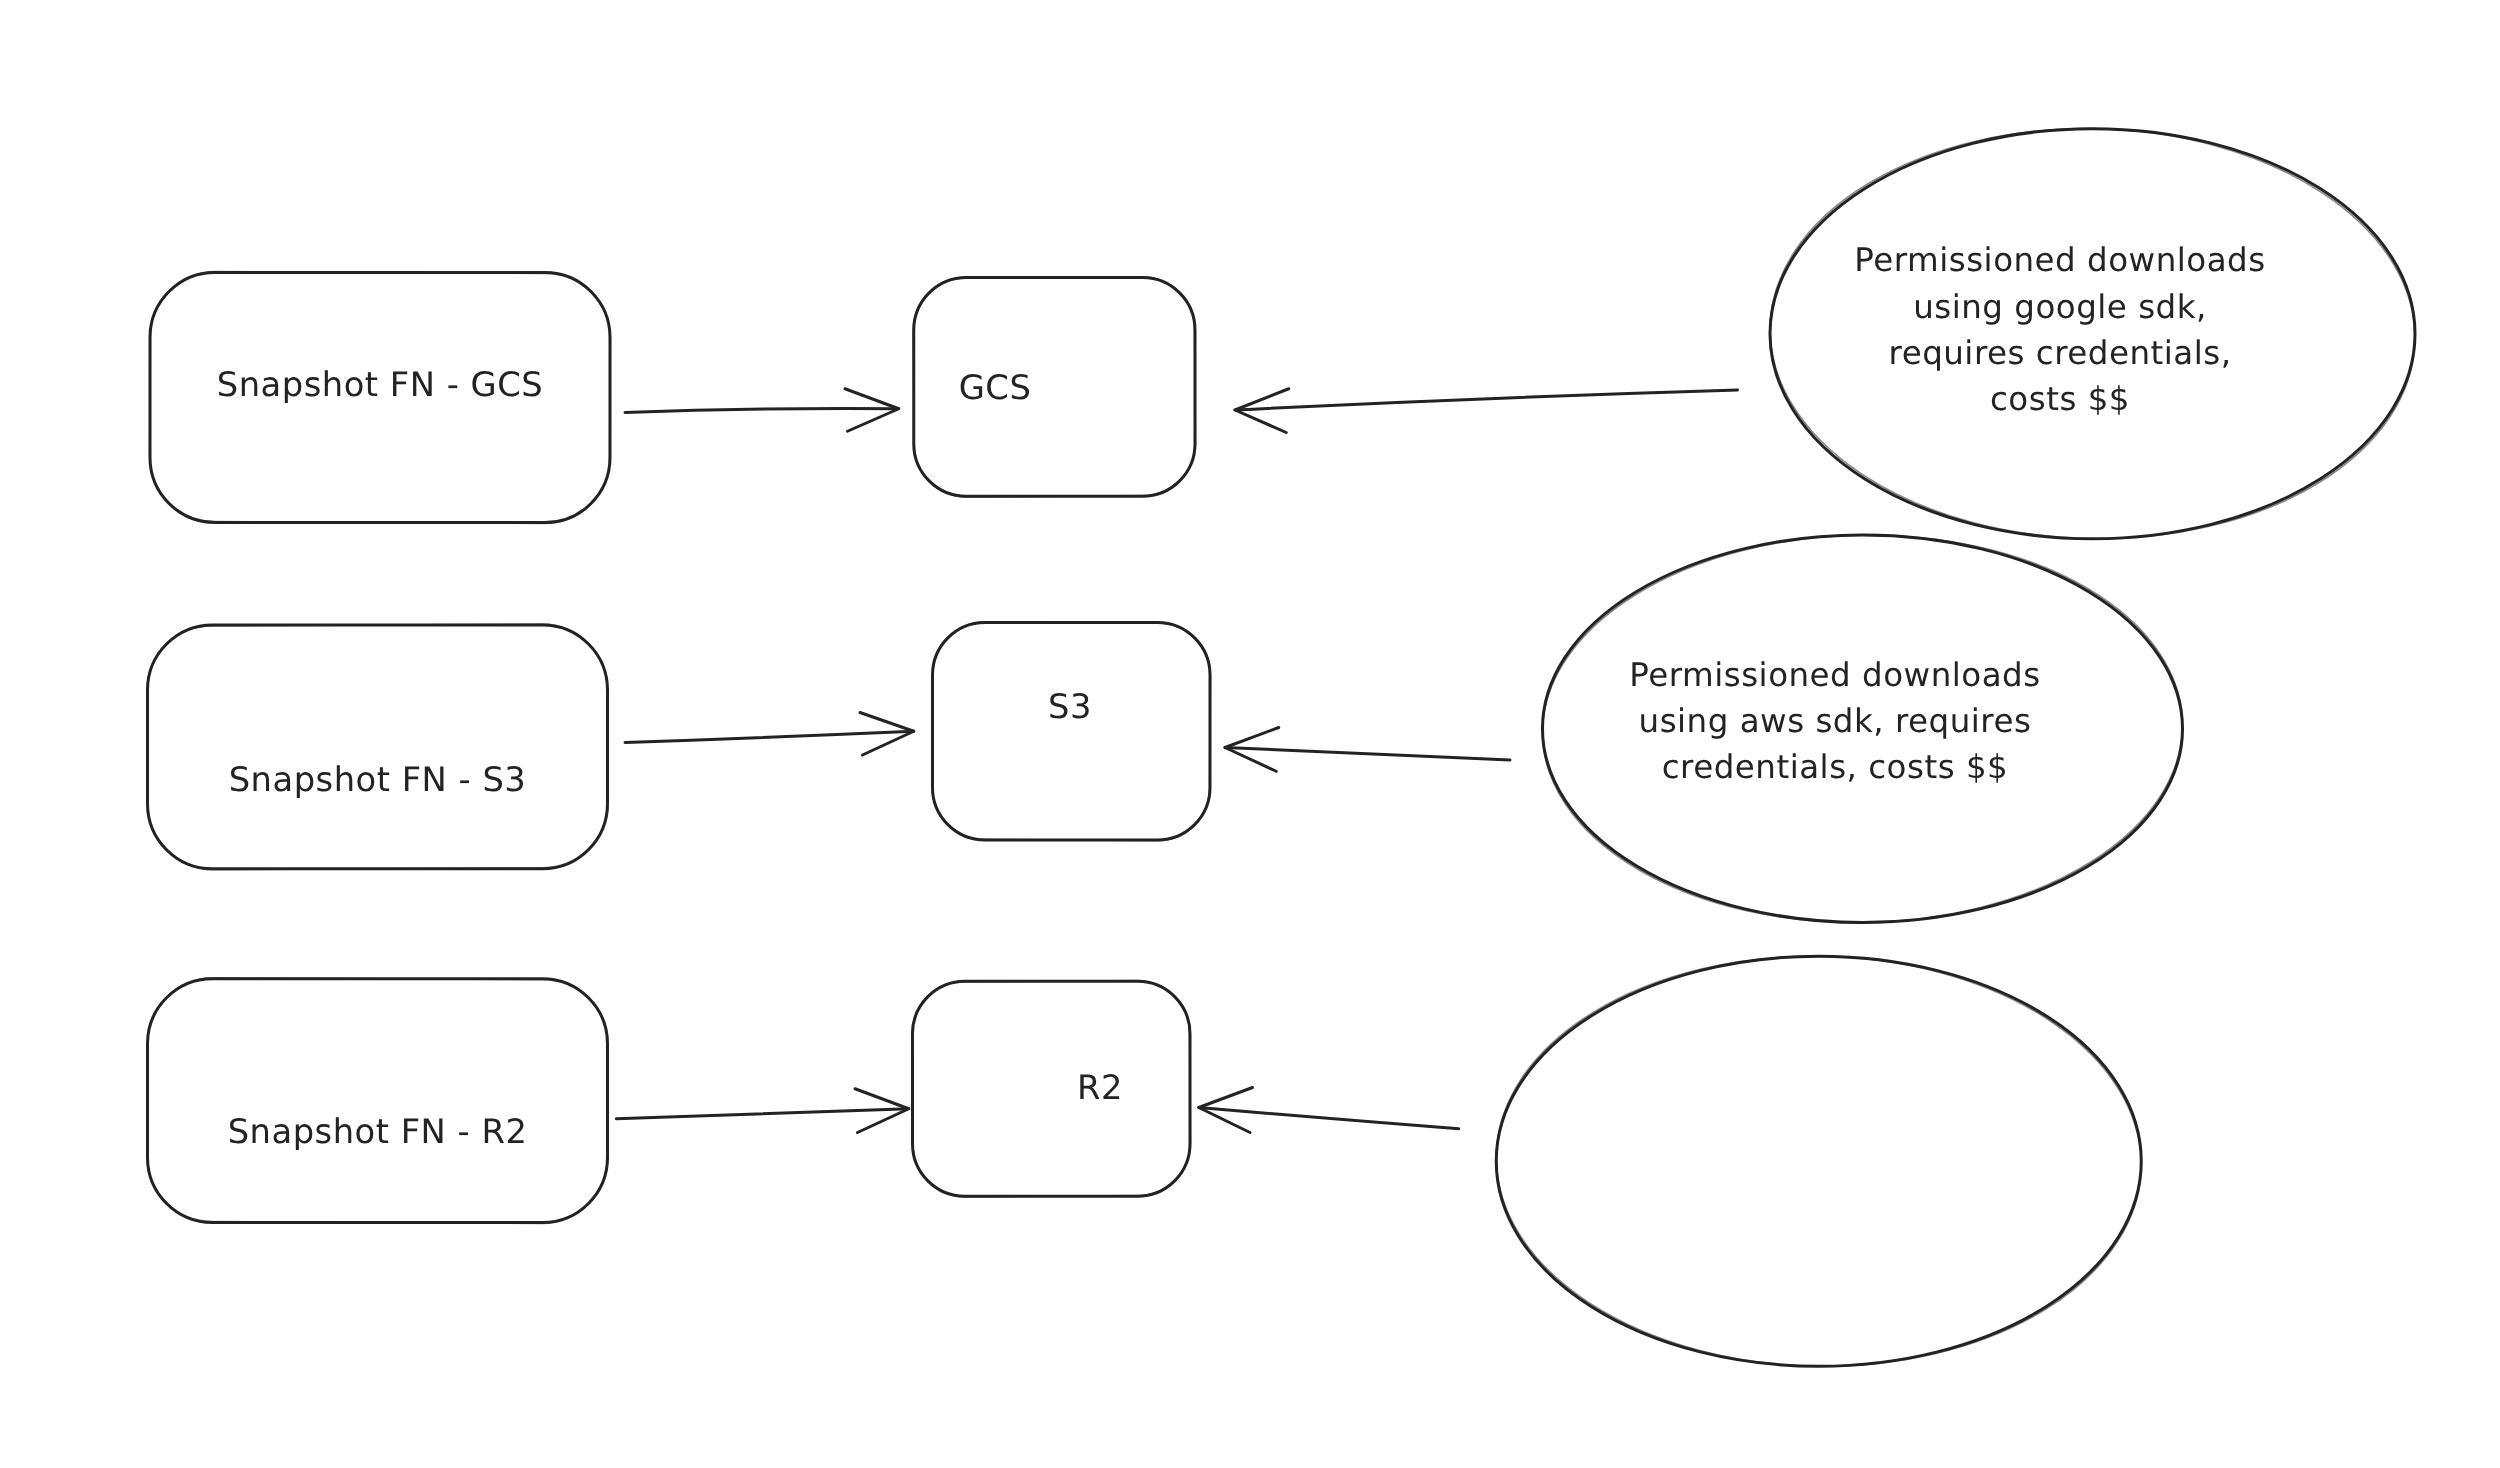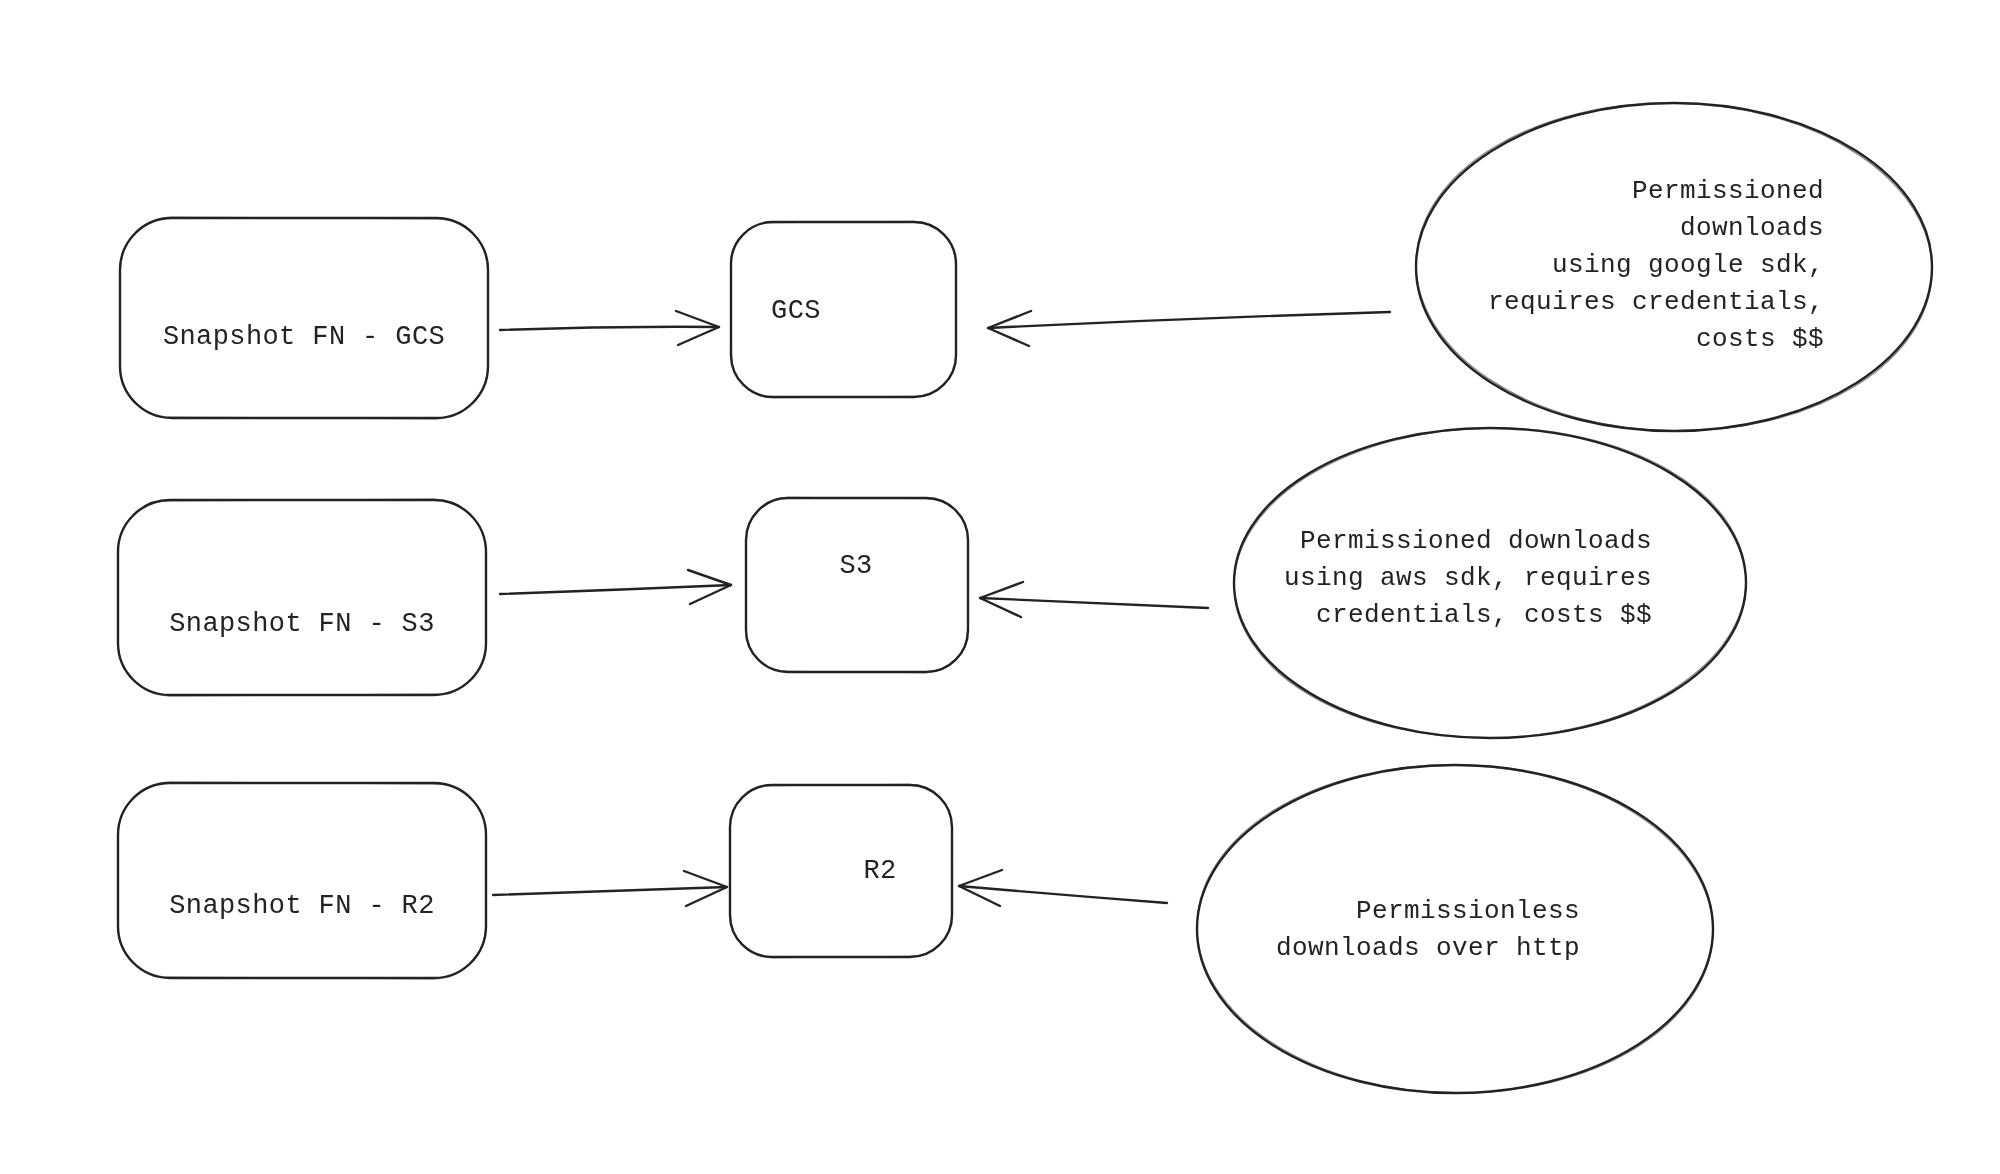--- a/index.html
+++ b/index.html
@@ -25,24 +25,23 @@
     stroke: #232323;
     fill: none;
     stroke-linecap: round;
     stroke-linejoin: round;
   }
   .stroke-main { stroke-width: 2.4; }
   .stroke-echo { stroke-width: 1.3; opacity: 0.55; }
   .label {
     position: absolute;
     transform: translate(-50%, -50%);
-    text-align: right;
+    text-align: center;
     white-space: nowrap;
     letter-spacing: 0.4px;
-    font-family: Liberation Mono, monospace;
   }
   .box-label {
     font-size: 27px;
   }
   .note-label {
     font-size: 26px;
     line-height: 37px;
     white-space: pre-line;
   }
 </style>
@@ -116,37 +115,35 @@
         <path class="stroke-main" d="M493 895 Q610 891 727 887"></path>
         <path class="stroke-main" d="M684 871 L727 887 L686 906"></path>
       </g>
       <g>
         <path class="stroke-main" d="M1167 903 Q1063 895 959 886"></path>
         <path class="stroke-main" d="M1002 870 L959 886 L1000 906"></path>
       </g>
     </g>
   </svg>
 
-  <div class="label box-label" style="left:304px; top:337px;">Snapshot FN - GCS</div>
+  <div class="label box-label" style="left:304px; top:308px;">Snapshot FN - GCS</div>
 
   <div class="label box-label" style="left:796px; top:311px;">GCS</div>
 
   <div class="label note-label" style="left:1648px; top:265px;">Permissioned downloads
 using google sdk,
 requires credentials,
 costs $$</div>
 
   <div class="label box-label" style="left:302px; top:624px;">Snapshot FN - S3</div>
 
   <div class="label box-label" style="left:856px; top:566px;">S3</div>
 
   <div class="label note-label" style="left:1468px; top:578px;">Permissioned downloads
 using aws sdk, requires
 credentials, costs $$</div>
 
   <div class="label box-label" style="left:302px; top:906px;">Snapshot FN - R2</div>
 
   <div class="label box-label" style="left:832px; top:871px;margin-left:48px;">R2</div>
 
-  <div class="label note-label" style="left:1428px; top:930px;">Permissionless
-downloads over http</div>
 
 </div>
 
 </body></html>

